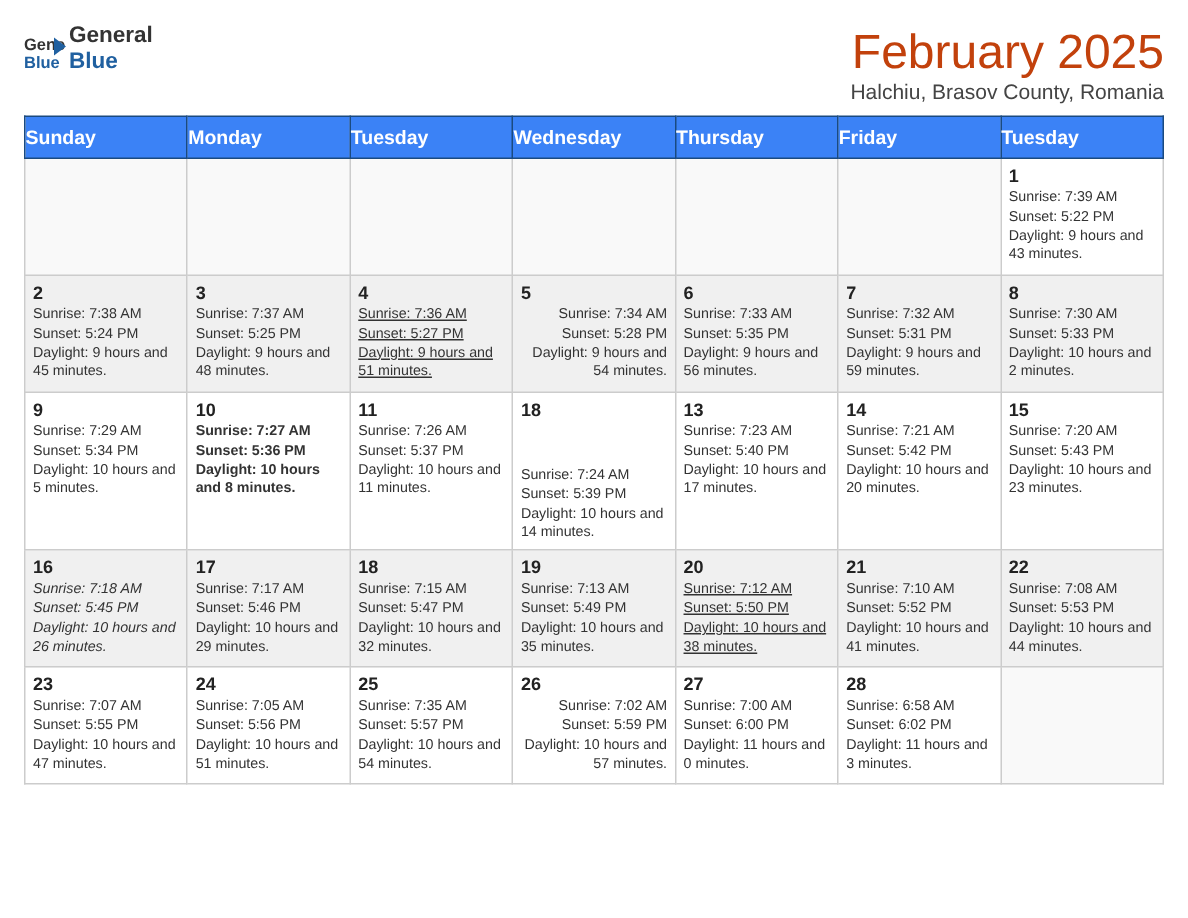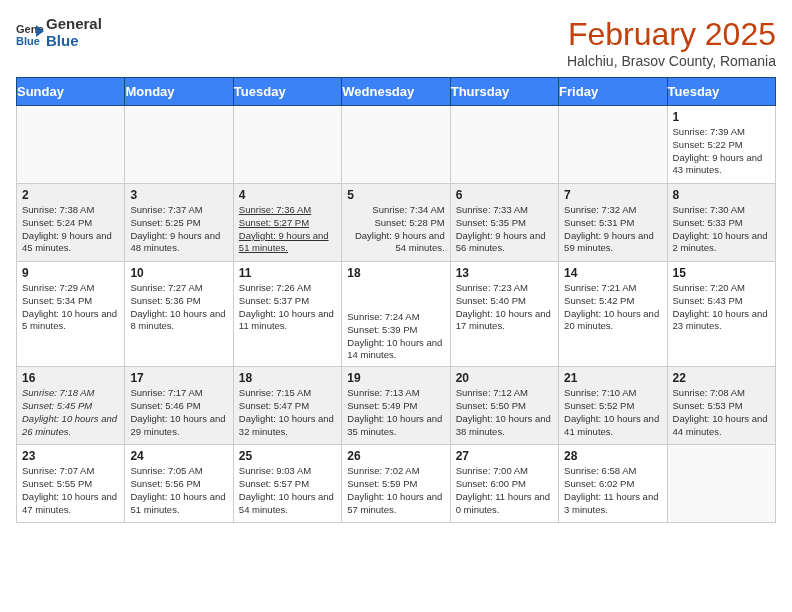--- a/index.html
+++ b/index.html
@@ -174,21 +174,21 @@
       </tr>
       <tr>
         <td>
           <span class="day-number">9</span>
           <div class="day-info" style="white-space: pre-line;">Sunrise: 7:29 AM
 Sunset: 5:34 PM
 Daylight: 10 hours and 5 minutes.</div>
         </td>
         <td>
           <span class="day-number">10</span>
-          <div class="day-info" style="white-space: pre-line;">Sunrise: 7:27 AM
+          <div class="day-info" style="white-space: pre-line; font-weight: bold;">Sunrise: 7:27 AM
 Sunset: 5:36 PM
 Daylight: 10 hours and 8 minutes.</div>
         </td>
         <td>
           <span class="day-number">11</span>
           <div class="day-info" style="white-space: pre-line;">Sunrise: 7:26 AM
 Sunset: 5:37 PM
 Daylight: 10 hours and 11 minutes.</div>
         </td>
         <td>
@@ -236,21 +236,21 @@
 Daylight: 10 hours and 32 minutes.</div>
         </td>
         <td>
           <span class="day-number">19</span>
           <div class="day-info" style="white-space: pre-line;">Sunrise: 7:13 AM
 Sunset: 5:49 PM
 Daylight: 10 hours and 35 minutes.</div>
         </td>
         <td>
           <span class="day-number">20</span>
-          <div class="day-info" style="white-space: pre-line;">Sunrise: 7:12 AM
+          <div class="day-info" style="white-space: pre-line; text-decoration: underline;">Sunrise: 7:12 AM
 Sunset: 5:50 PM
 Daylight: 10 hours and 38 minutes.</div>
         </td>
         <td>
           <span class="day-number">21</span>
           <div class="day-info" style="white-space: pre-line;">Sunrise: 7:10 AM
 Sunset: 5:52 PM
 Daylight: 10 hours and 41 minutes.</div>
         </td>
         <td>
@@ -268,27 +268,27 @@
 Daylight: 10 hours and 47 minutes.</div>
         </td>
         <td>
           <span class="day-number">24</span>
           <div class="day-info" style="white-space: pre-line;">Sunrise: 7:05 AM
 Sunset: 5:56 PM
 Daylight: 10 hours and 51 minutes.</div>
         </td>
         <td>
           <span class="day-number">25</span>
-          <div class="day-info" style="white-space: pre-line;">Sunrise: 9:03 AM
+          <div class="day-info" style="white-space: pre-line;">Sunrise: 7:35 AM
 Sunset: 5:57 PM
 Daylight: 10 hours and 54 minutes.</div>
         </td>
         <td>
           <span class="day-number">26</span>
-          <div class="day-info" style="white-space: pre-line;">Sunrise: 7:02 AM
+          <div class="day-info" style="white-space: pre-line; text-align: right;">Sunrise: 7:02 AM
 Sunset: 5:59 PM
 Daylight: 10 hours and 57 minutes.</div>
         </td>
         <td>
           <span class="day-number">27</span>
           <div class="day-info" style="white-space: pre-line;">Sunrise: 7:00 AM
 Sunset: 6:00 PM
 Daylight: 11 hours and 0 minutes.</div>
         </td>
         <td>

